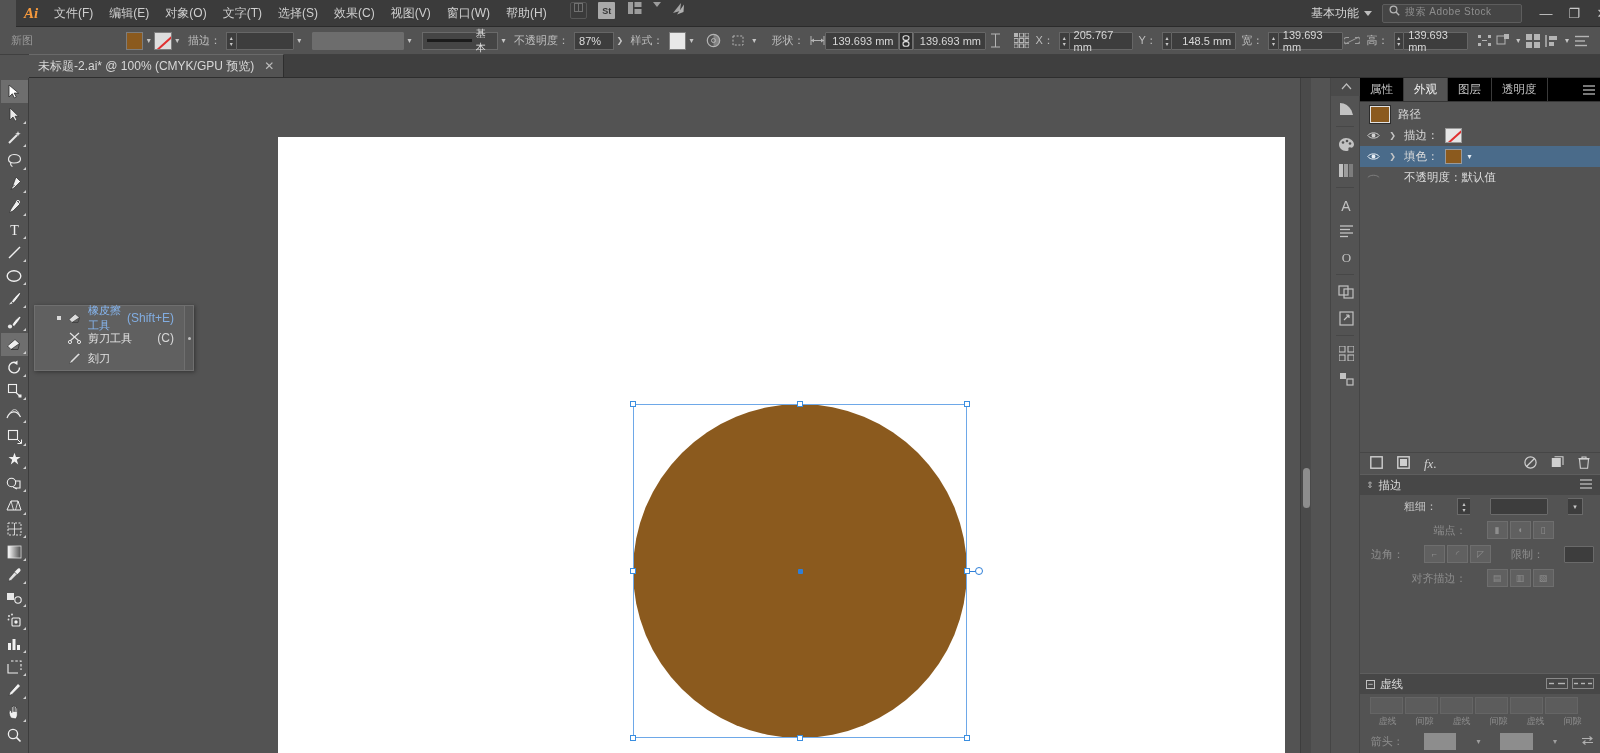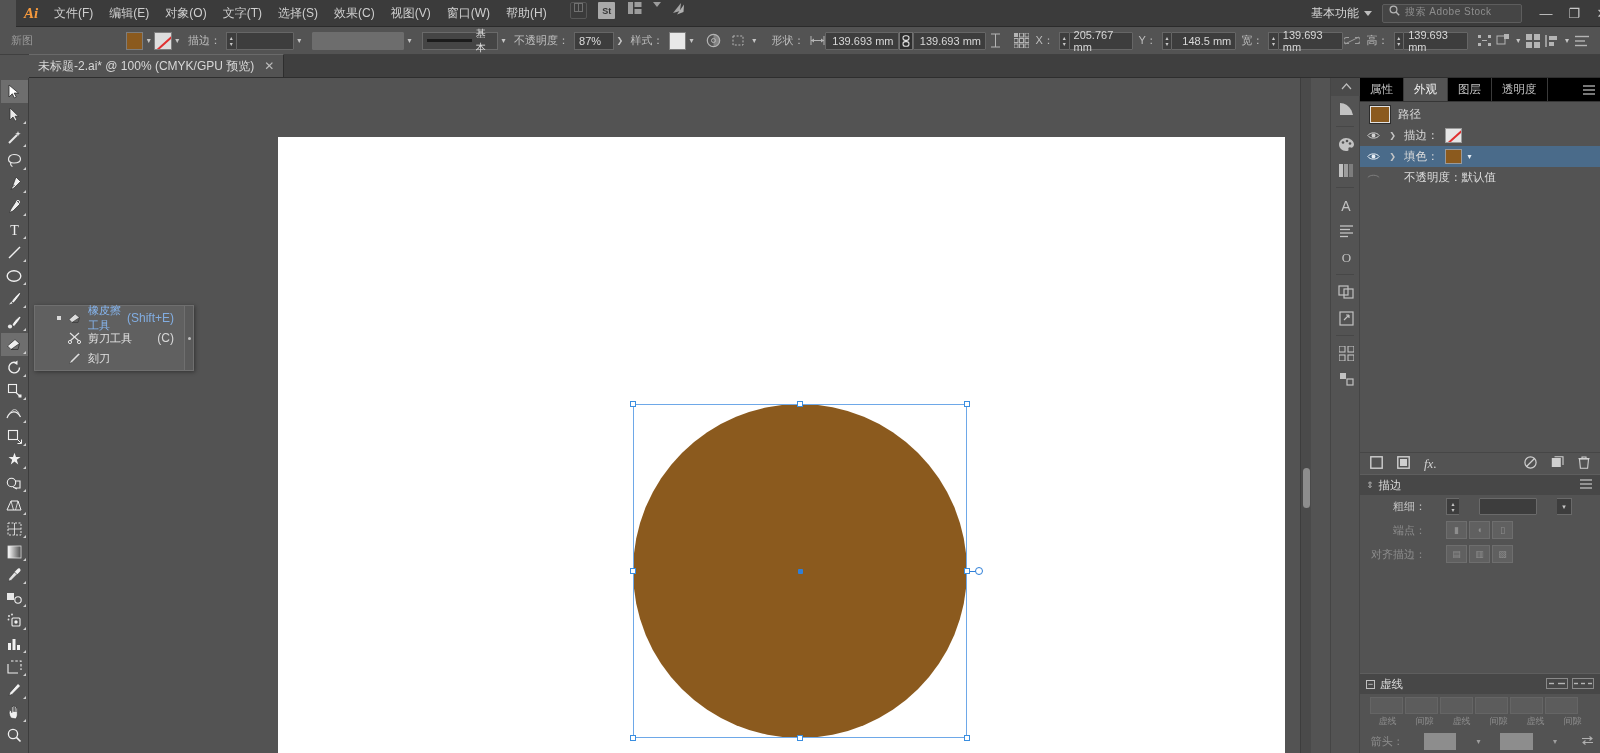--- a/index.html
+++ b/index.html
@@ -274,21 +274,21 @@
   }
   .panel-hdr .grip { font-size: 9px; color: #b4b4b4; }
   .panel-hdr .hmenu { margin-left: auto; padding-right: 8px; color: #c8c8c8; }
   .panel-hdr .boxminus {
     width: 9px; height: 9px; border: 1px solid #c0c0c0; display: flex;
     align-items: center; justify-content: center; font-size: 9px; line-height: 1;
   }
 
   .frow {
     display: flex; align-items: center; padding: 3px 6px 3px 0; gap: 20px;
-    font-size: 11px; color: #cfcfcf; min-height: 23px;
+    font-size: 11px; color: #cfcfcf; min-height: 23px; justify-content: center;
   }
   .flabel { width: 66px; text-align: right; color: #c8c8c8; white-space: nowrap; }
   .flabel.dim { color: #8d8d8d; }
   .fstepper {
     width: 13px; height: 17px; background: #3d3d3d; border: 1px solid #6a6a6a;
     border-right: none; display: flex; flex-direction: column; align-items: center;
     justify-content: center; font-size: 6px; line-height: 6px; color: #c8c8c8;
   }
   .finput {
     width: 58px; height: 17px; background: #3d3d3d; border: 1px solid #6a6a6a;
@@ -1028,20 +1028,30 @@
 
       <div class="frow">
         <span class="flabel dim">端点：</span>
         <div class="btn3">
           <div class="sqbtn">▮</div>
           <div class="sqbtn">◖</div>
           <div class="sqbtn">▯</div>
         </div>
       </div>
 
+      <div class="frow">
+        <span class="flabel dim">边角：</span>
+        <div class="btn3">
+          <div class="sqbtn">⌐</div>
+          <div class="sqbtn">◜</div>
+          <div class="sqbtn">◸</div>
+        </div>
+        <span class="flabel dim" style="width:40px">限制：</span>
+        <div class="finput sm"></div>
+      </div>
 
       <div class="frow">
         <span class="flabel dim">对齐描边：</span>
         <div class="btn3">
           <div class="sqbtn">▤</div>
           <div class="sqbtn">▥</div>
           <div class="sqbtn">▧</div>
         </div>
       </div>
     </div>

